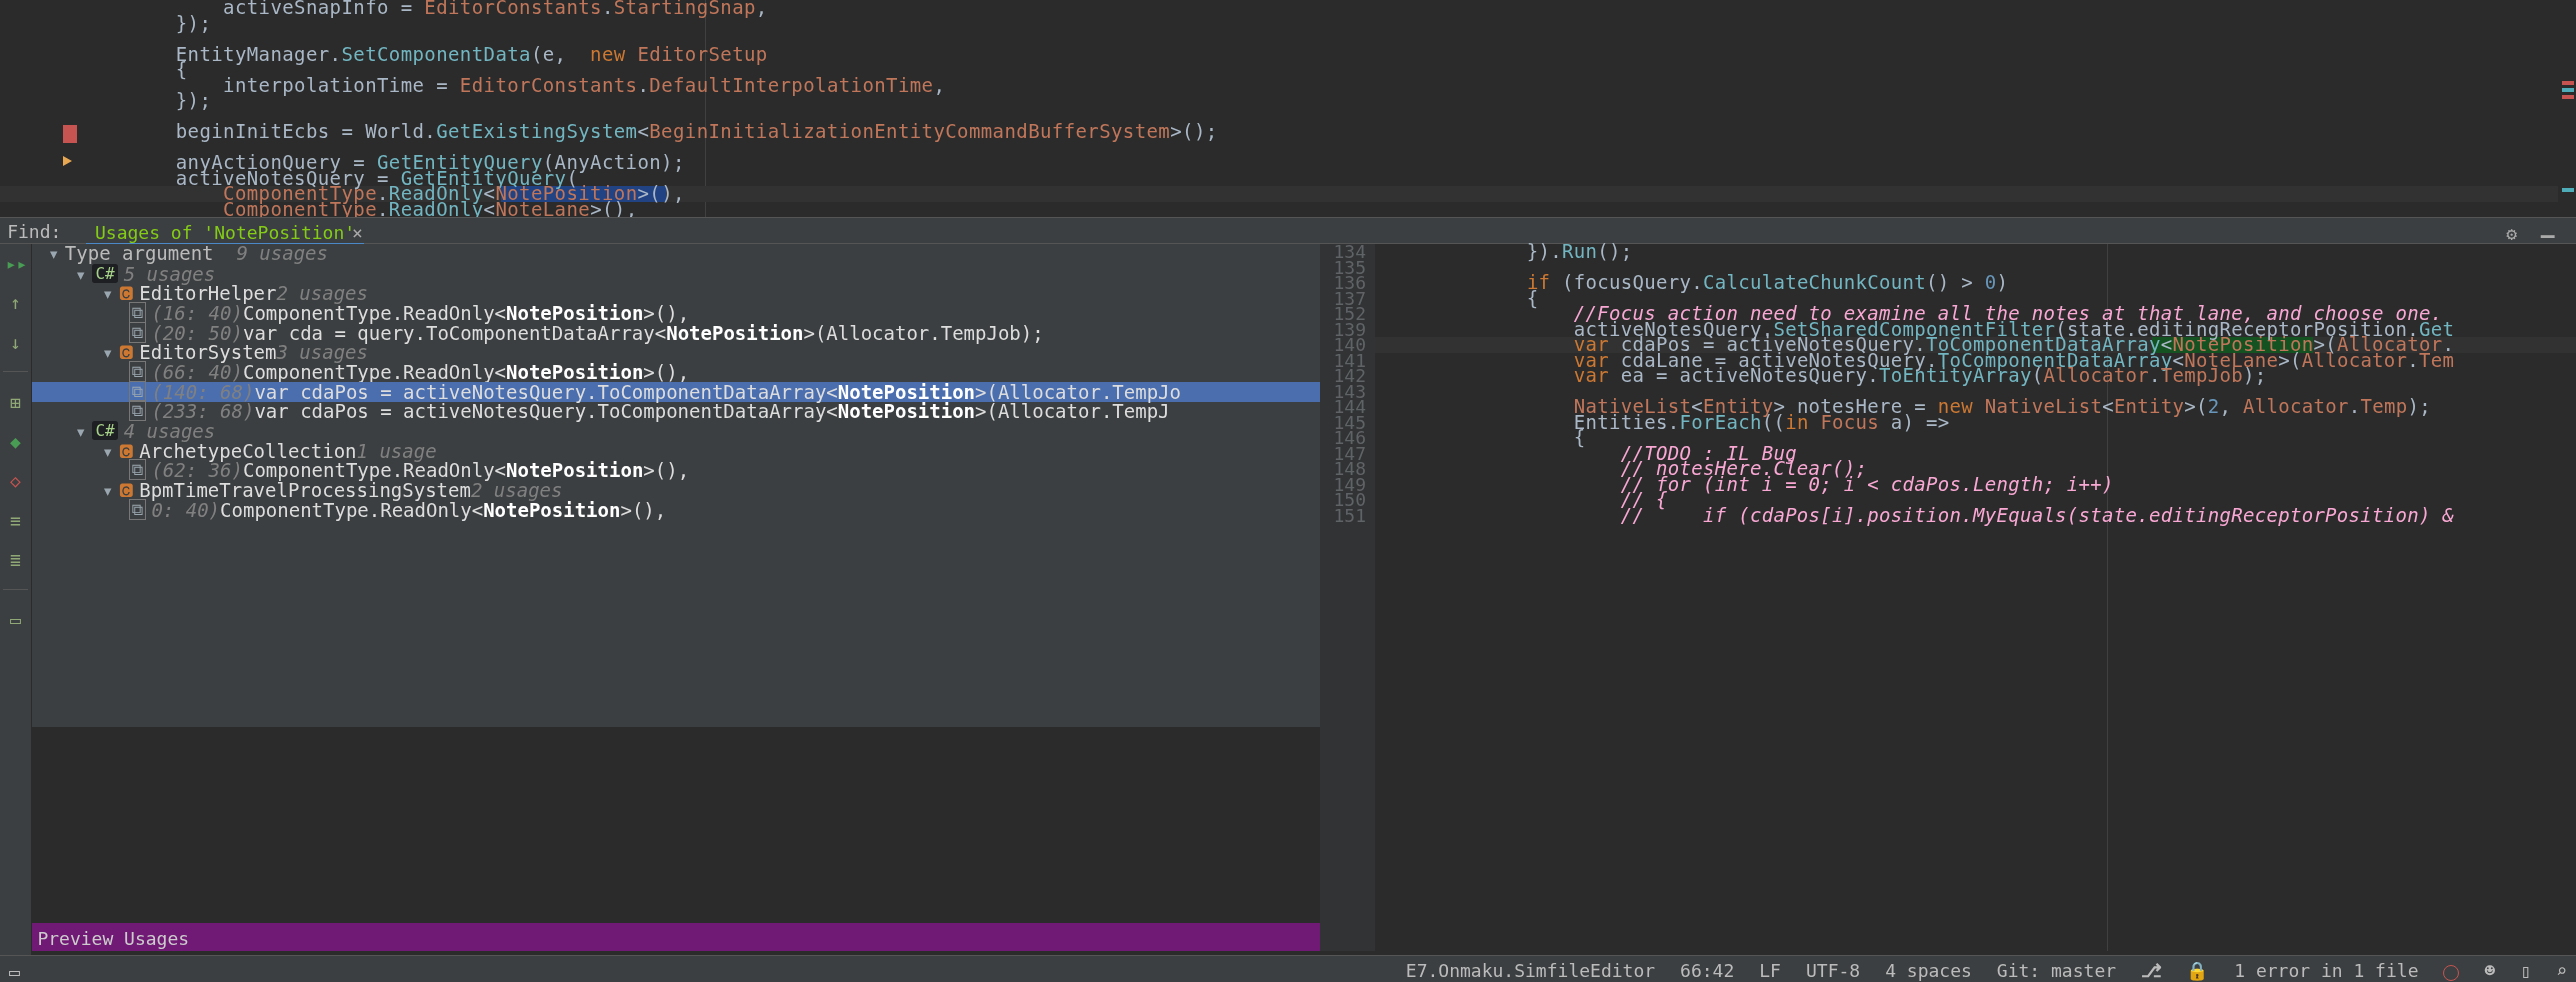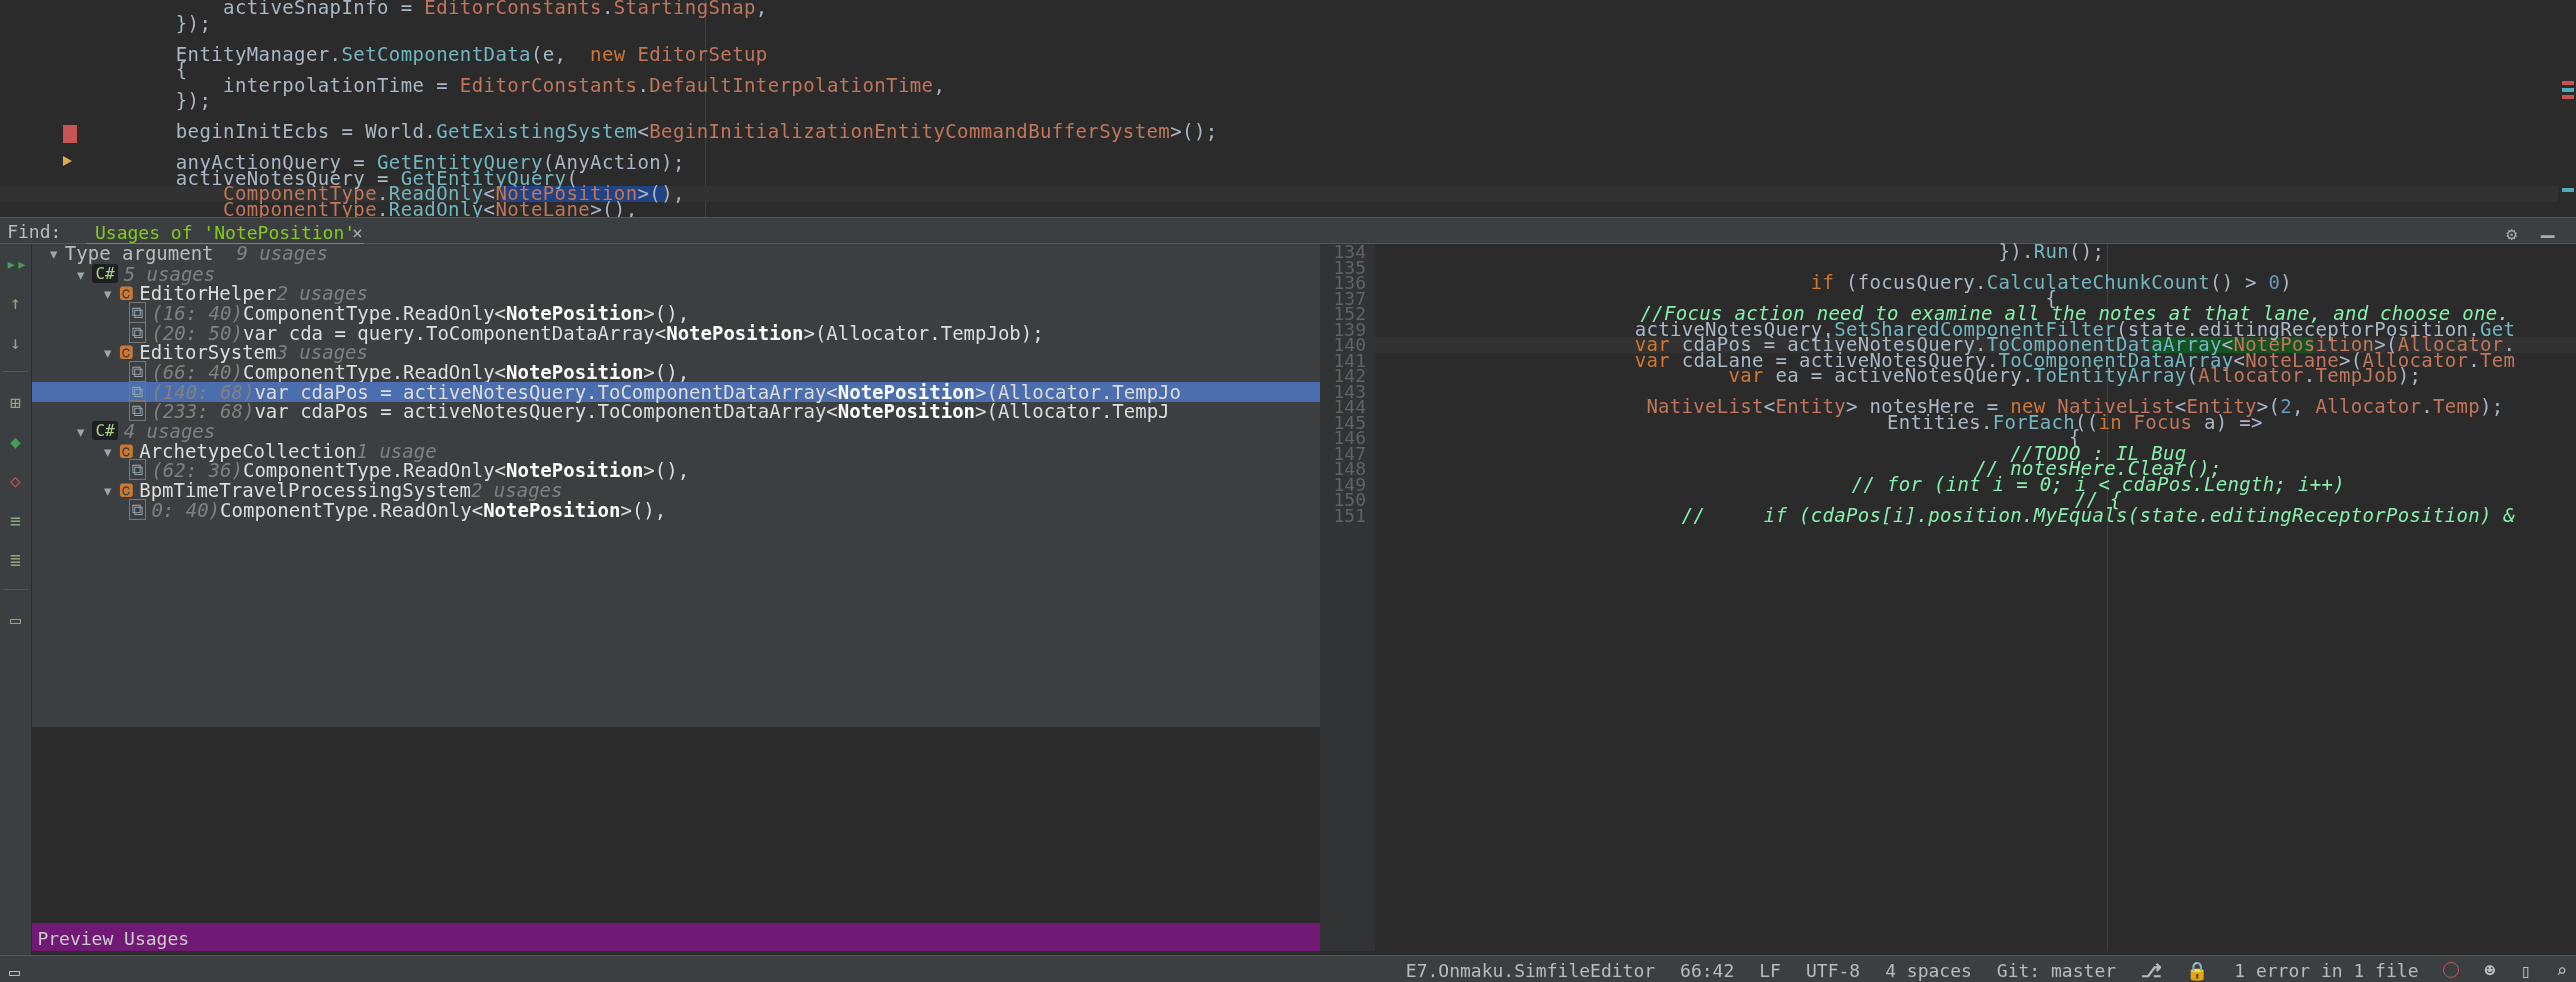--- a/index.html
+++ b/index.html
@@ -110,35 +110,35 @@
   .pv-gutter {
     position: absolute; left: 0; top: 0; width: 55px; height: 707px;
     background: #313335; color: #606366; text-align: right; padding-right: 9px;
     font-size: 18px;
   }
   .pv-gutter .ln { height: 15.5px; line-height: 15.5px; }
   .pv-code {
     position: absolute; left: 66px; top: 0; width: 1190px; height: 707px;
     white-space: pre; font-size: 19px;
   }
-  .pv-code .line { height: 15.5px; line-height: 15.5px; letter-spacing: 0.3px; text-align: center; }
+  .pv-code .line { height: 15.5px; line-height: 15.5px; letter-spacing: 0.3px; }
   .pv-hl { position: absolute; left: 0; top: 93px; width: 1256px; height: 15.5px;
     background: #323232; }
   .pv-sel { position: absolute; left: 832px; top: 93px; width: 161px; height: 15.5px;
     background: #155221; }
   .pv-caret { position: absolute; left: 787px; top: 0; width: 0.9px; height: 707px; background: #404040; }
-  .cmt { color: #86efac; font-style: italic; }
+  .cmt { color: #f9a8d4; font-style: italic; }
   
   .statusbar {
     position: absolute; left: 0; bottom: 0; width: 2576px; height: 27px;
     background: #3c3f41; border-top: 0.9px solid #555;
     color: #bbb; font-size: 18px; display: flex; align-items: center;
   }
   .sb-left { position: absolute; left: 9px; top: 4.5px; }
-  .sb-right { position: absolute; right: 9px; top: 3.6px; display: flex; gap: 25px; align-items: center;}
+  .sb-right { position: absolute; right: 9px; top: 3.6px; display: flex; gap: 25px; align-items: flex-end;}
   .sb-right span { color: #bbb; }
   .git-green { color: #589c52; font-weight: bold; }
   .err-red { width: 16px; height: 16px; border-radius: 50%; border: 1.8px solid #c75450; display:inline-block; }
 </style>
 </head>
 <body>
 
 <div class="editor-top">
   <div class="caret-col"></div>
   <div class="hl-line"></div>

